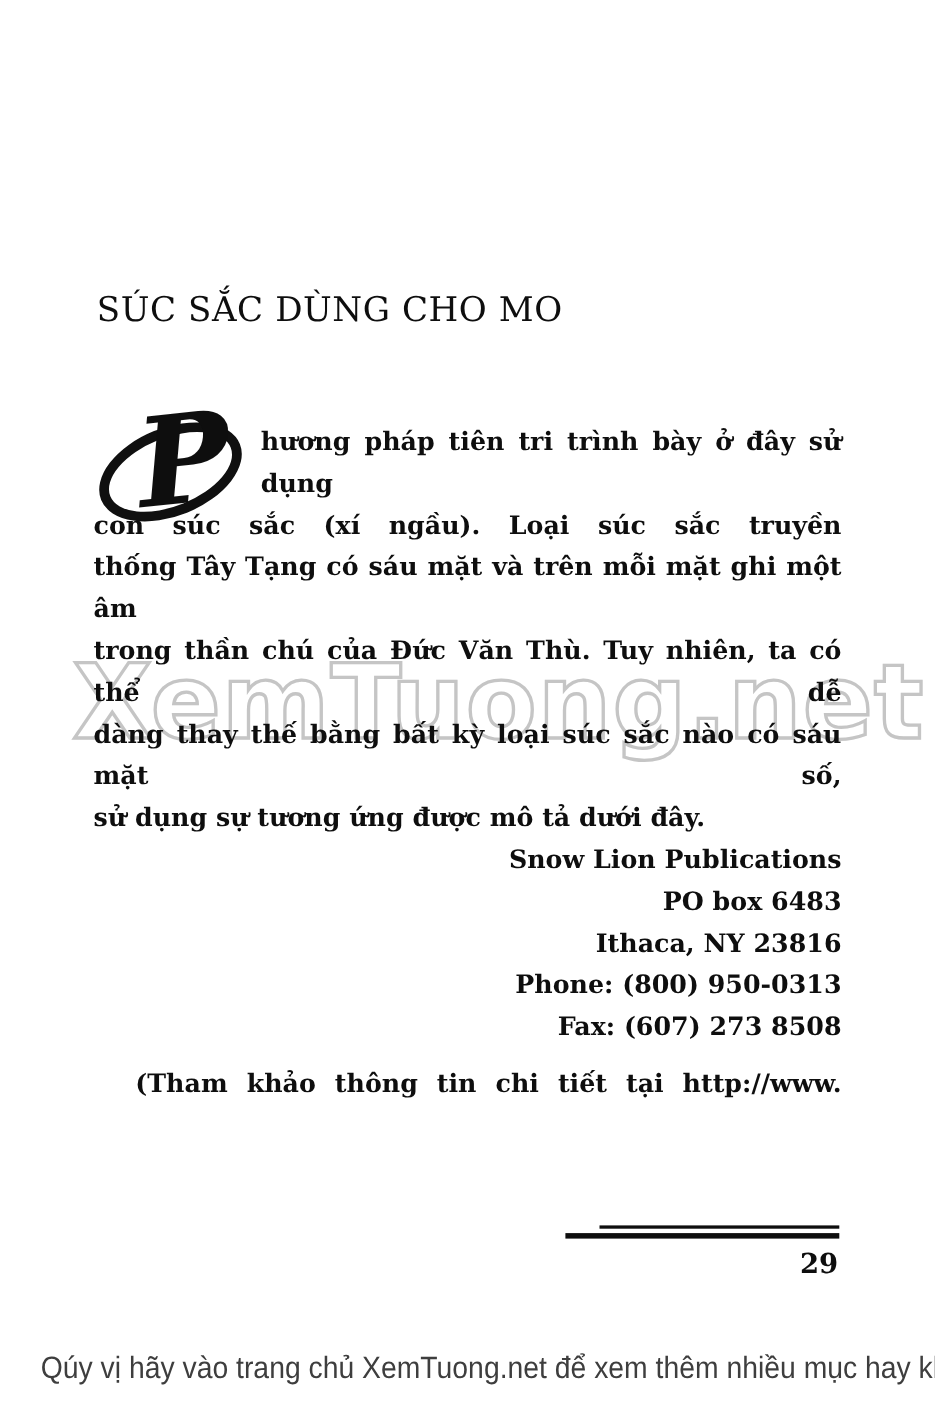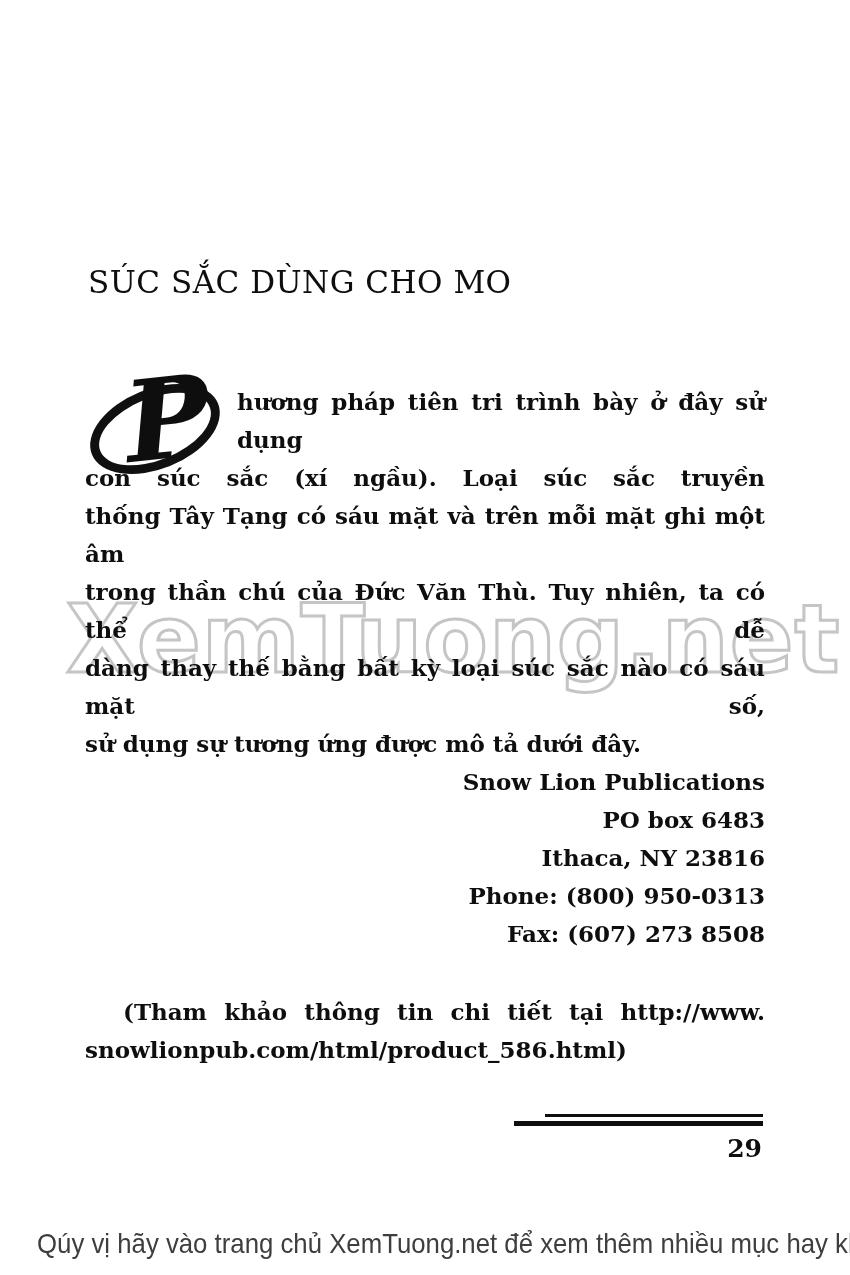--- a/index.html
+++ b/index.html
@@ -72,21 +72,21 @@
     top: -20px;
     font-family: "DejaVu Serif", serif;
     font-style: italic;
     font-weight: bold;
     font-size: 112px;
     line-height: 1;
     transform: rotate(-6deg);
   }
   .para2 { margin-top: 37px; }
   .address { margin-top: 0; margin-left: 155px; text-align: right; }
-  .note { margin-top: 40px; }
+  .note { margin-top: 14px; }
   .rule-thin {
     position: absolute;
     left: 545px; top: 1114px;
     width: 218px; height: 3px;
     background: #0e0e0e;
   }
   .rule-thick {
     position: absolute;
     left: 514px; top: 1121px;
     width: 249px; height: 5px;
@@ -145,21 +145,20 @@
     <div class="address">
       <div>Snow Lion Publications</div>
       <div>PO box 6483</div>
       <div>Ithaca, NY 23816</div>
       <div>Phone: (800) 950-0313</div>
       <div>Fax: (607) 273 8508</div>
     </div>
 
     <div class="note">
       <div class="line just indent">(Tham khảo thông tin chi tiết tại http://www.</div>
-      <div class="line">snowlionpub.com/html/product_586.html)</div>
     </div>
 
   </div>
 
   <div class="rule-thin"></div>
   <div class="rule-thick"></div>
 
   <div class="page-number">29</div>
 
   <div class="footer">

